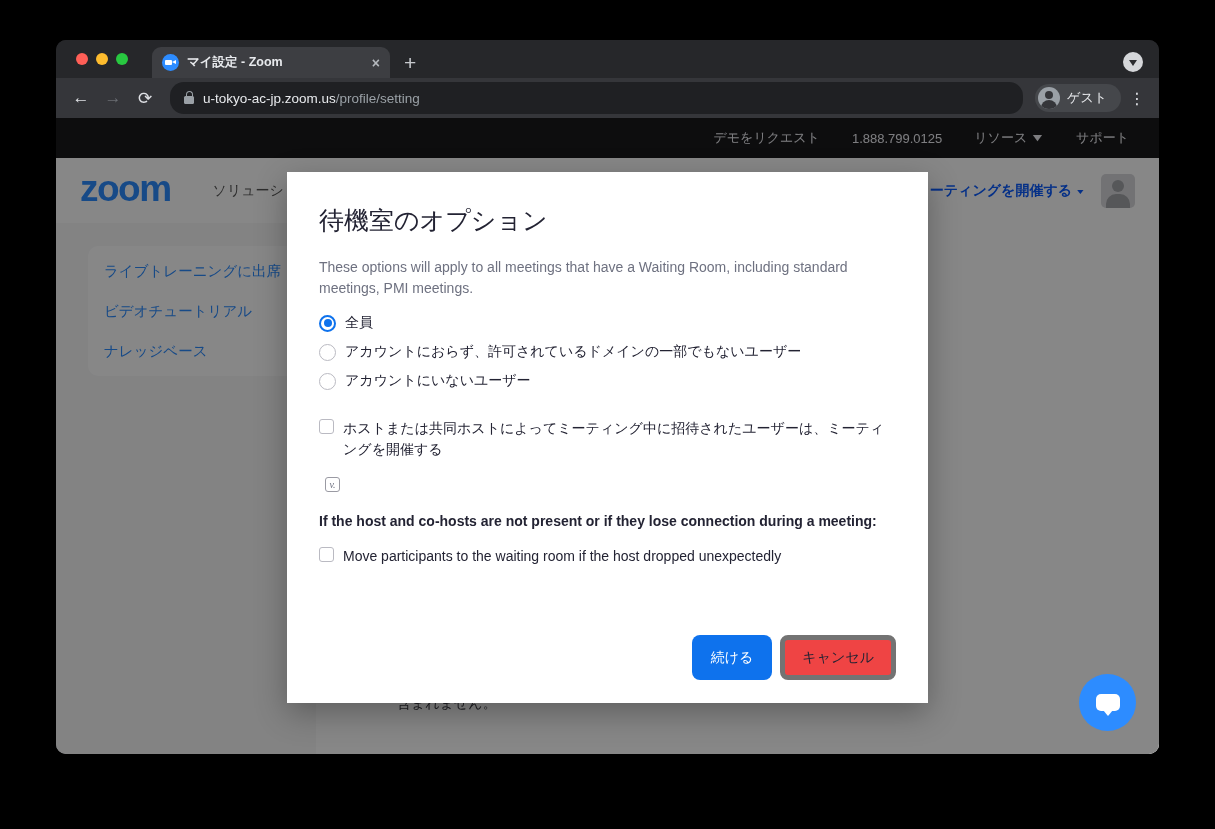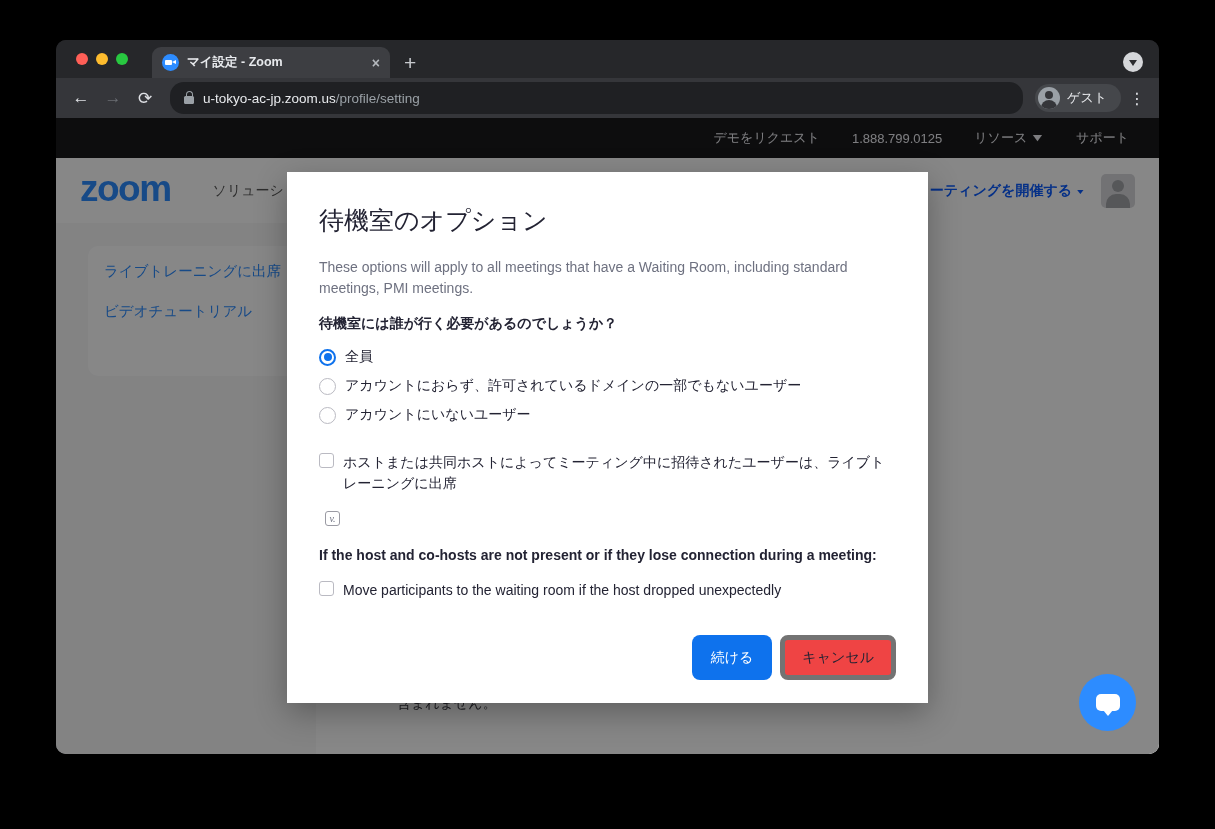--- a/index.html
+++ b/index.html
@@ -152,50 +152,50 @@
       <span class="main-nav">ソリューション</span>
       <div class="header-right">
         <span class="host-cta"><span>ミーティングを開催する</span><span class="chev">▼</span></span>
         <span class="big-avatar"></span>
       </div>
     </div>
     <div class="content-panel"></div>
     <div class="sidebar-card">
       <a>ライブトレーニングに出席</a>
       <a>ビデオチュートリアル</a>
+      <a>ナレッジベース</a>
     </div>
     <span class="hidden-text">含まれません。</span>
     <div class="overlay"></div>
   </div>
 
   <div class="modal">
     <div class="modal-title">待機室のオプション</div>
     <div class="modal-desc">These options will apply to all meetings that have a Waiting Room, including standard meetings, PMI meetings.</div>
-    <div class="modal-question">待機室には誰が行く必要があるのでしょうか？</div>
 
     <div class="radio-group">
       <div class="radio-row">
         <span class="radio checked">
             <i></i>
           </span>
         <span class="opt-label">全員</span>
       </div>
       <div class="radio-row">
         <span class="radio"></span>
         <span class="opt-label">アカウントにおらず、許可されているドメインの一部でもないユーザー</span>
       </div>
       <div class="radio-row">
         <span class="radio"></span>
         <span class="opt-label">アカウントにいないユーザー</span>
       </div>
     </div>
 
     <div class="check-row">
       <span class="checkbox"></span>
-      <span class="check-label">ホストまたは共同ホストによってミーティング中に招待されたユーザーは、ライブトレーニングに出席</span>
+      <span class="check-label">ホストまたは共同ホストによってミーティング中に招待されたユーザーは、ミーティングを開催する</span>
     </div>
 
     <div class="broken-icon">v.</div>
 
     <div class="host-absent">If the host and co-hosts are not present or if they lose connection during a meeting:</div>
 
     <div class="check-row second">
       <span class="checkbox"></span>
       <span class="check-label">Move participants to the waiting room if the host dropped unexpectedly</span>
     </div>

